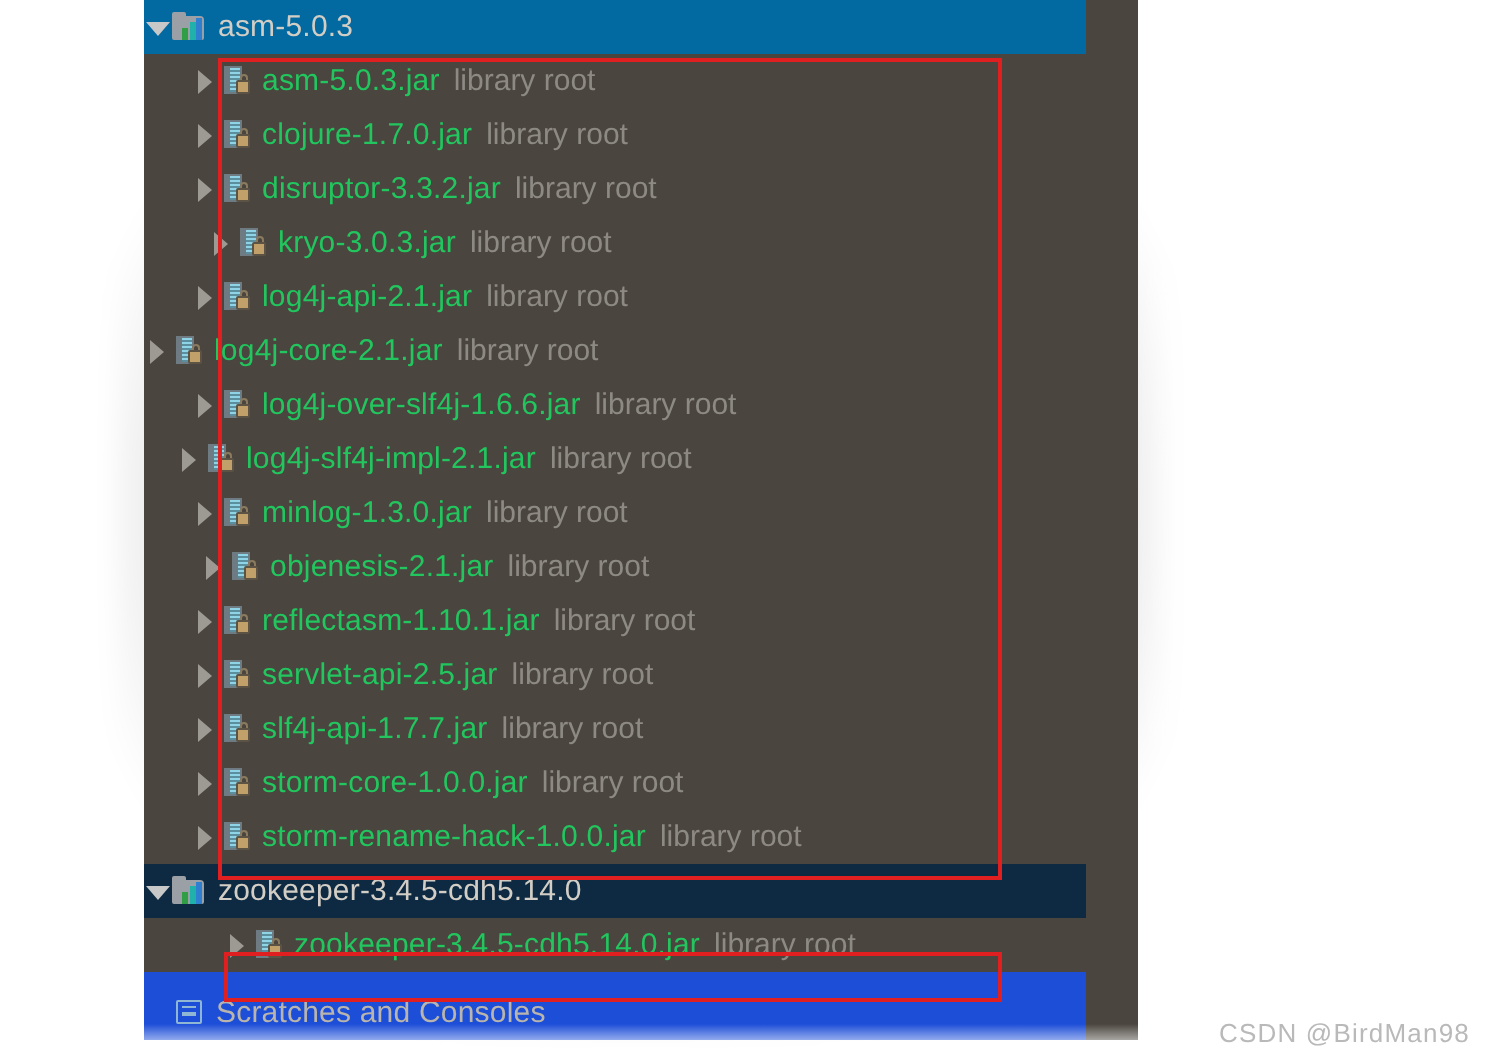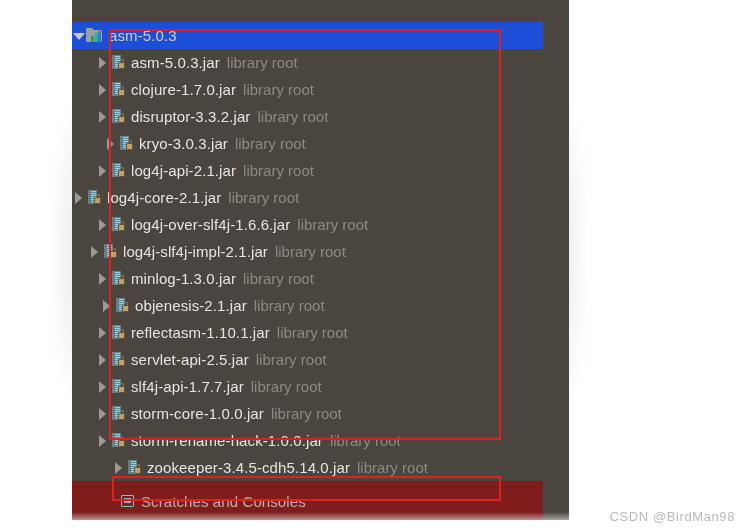--- a/index.html
+++ b/index.html
@@ -73,30 +73,28 @@
 
   .row {
     position: relative;
     height: 27px;
     display: flex;
     align-items: center;
     box-sizing: border-box;
     white-space: nowrap;
   }
   .row.group {
-    background: #1d4ed8;
-    margin-top: 22px;
+    background: #0369a1;
   }
   .row.selected {
     background: #0d2a42;
   }
   .row.bottom {
-    background: #7f1d1d;
+    background: #1d4ed8;
     height: 40px;
-    padding-left: 33px;
   }
 
   
   .tri {
     width: 14px;
     height: 14px;
     flex: 0 0 14px;
     position: relative;
   }
   .tri.down::before {
@@ -210,21 +208,21 @@
     position: absolute;
     left: 4.5px;
     width: 7px; height: 1.5px;
     background: #8fb7d4;
   }
   .scratch-icon .l1 { top: 4px; }
   .scratch-icon .l2 { top: 7.5px; }
 
   .name {
     font-size: 15px;
-    color: #e5e5e5;
+    color: #22c55e;
     letter-spacing: 0.1px;
   }
   .row.group .name, .row.selected .name {
     color: #d2cec6;
   }
   .hint {
     font-size: 15px;
     color: #8d8a84;
     margin-left: 7px;
   }
@@ -447,20 +445,31 @@
         <div class="jar-icon">
           <div class="body"></div>
             <div class="spine"></div>
             <div class="shackle"></div>
             <div class="lock"></div>
         </div>
         <span class="name">storm-rename-hack-1.0.0.jar</span>
         <span class="hint">library root</span>
       </div>
 
+      <div class="row selected">
+        <div class="tri down"></div>
+        <div class="lib-icon">
+          <div class="tab"></div>
+            <div class="folder"></div>
+          <div class="bar b1"></div>
+            <div class="bar b2"></div>
+            <div class="bar b3"></div>
+        </div>
+        <span class="name">zookeeper-3.4.5-cdh5.14.0</span>
+      </div>
 
       <div class="row" style="padding-left:40px">
         <div class="tri right"></div>
         <div class="jar-icon">
           <div class="body"></div>
             <div class="spine"></div>
             <div class="shackle"></div>
             <div class="lock"></div>
         </div>
         <span class="name">zookeeper-3.4.5-cdh5.14.0.jar</span>

